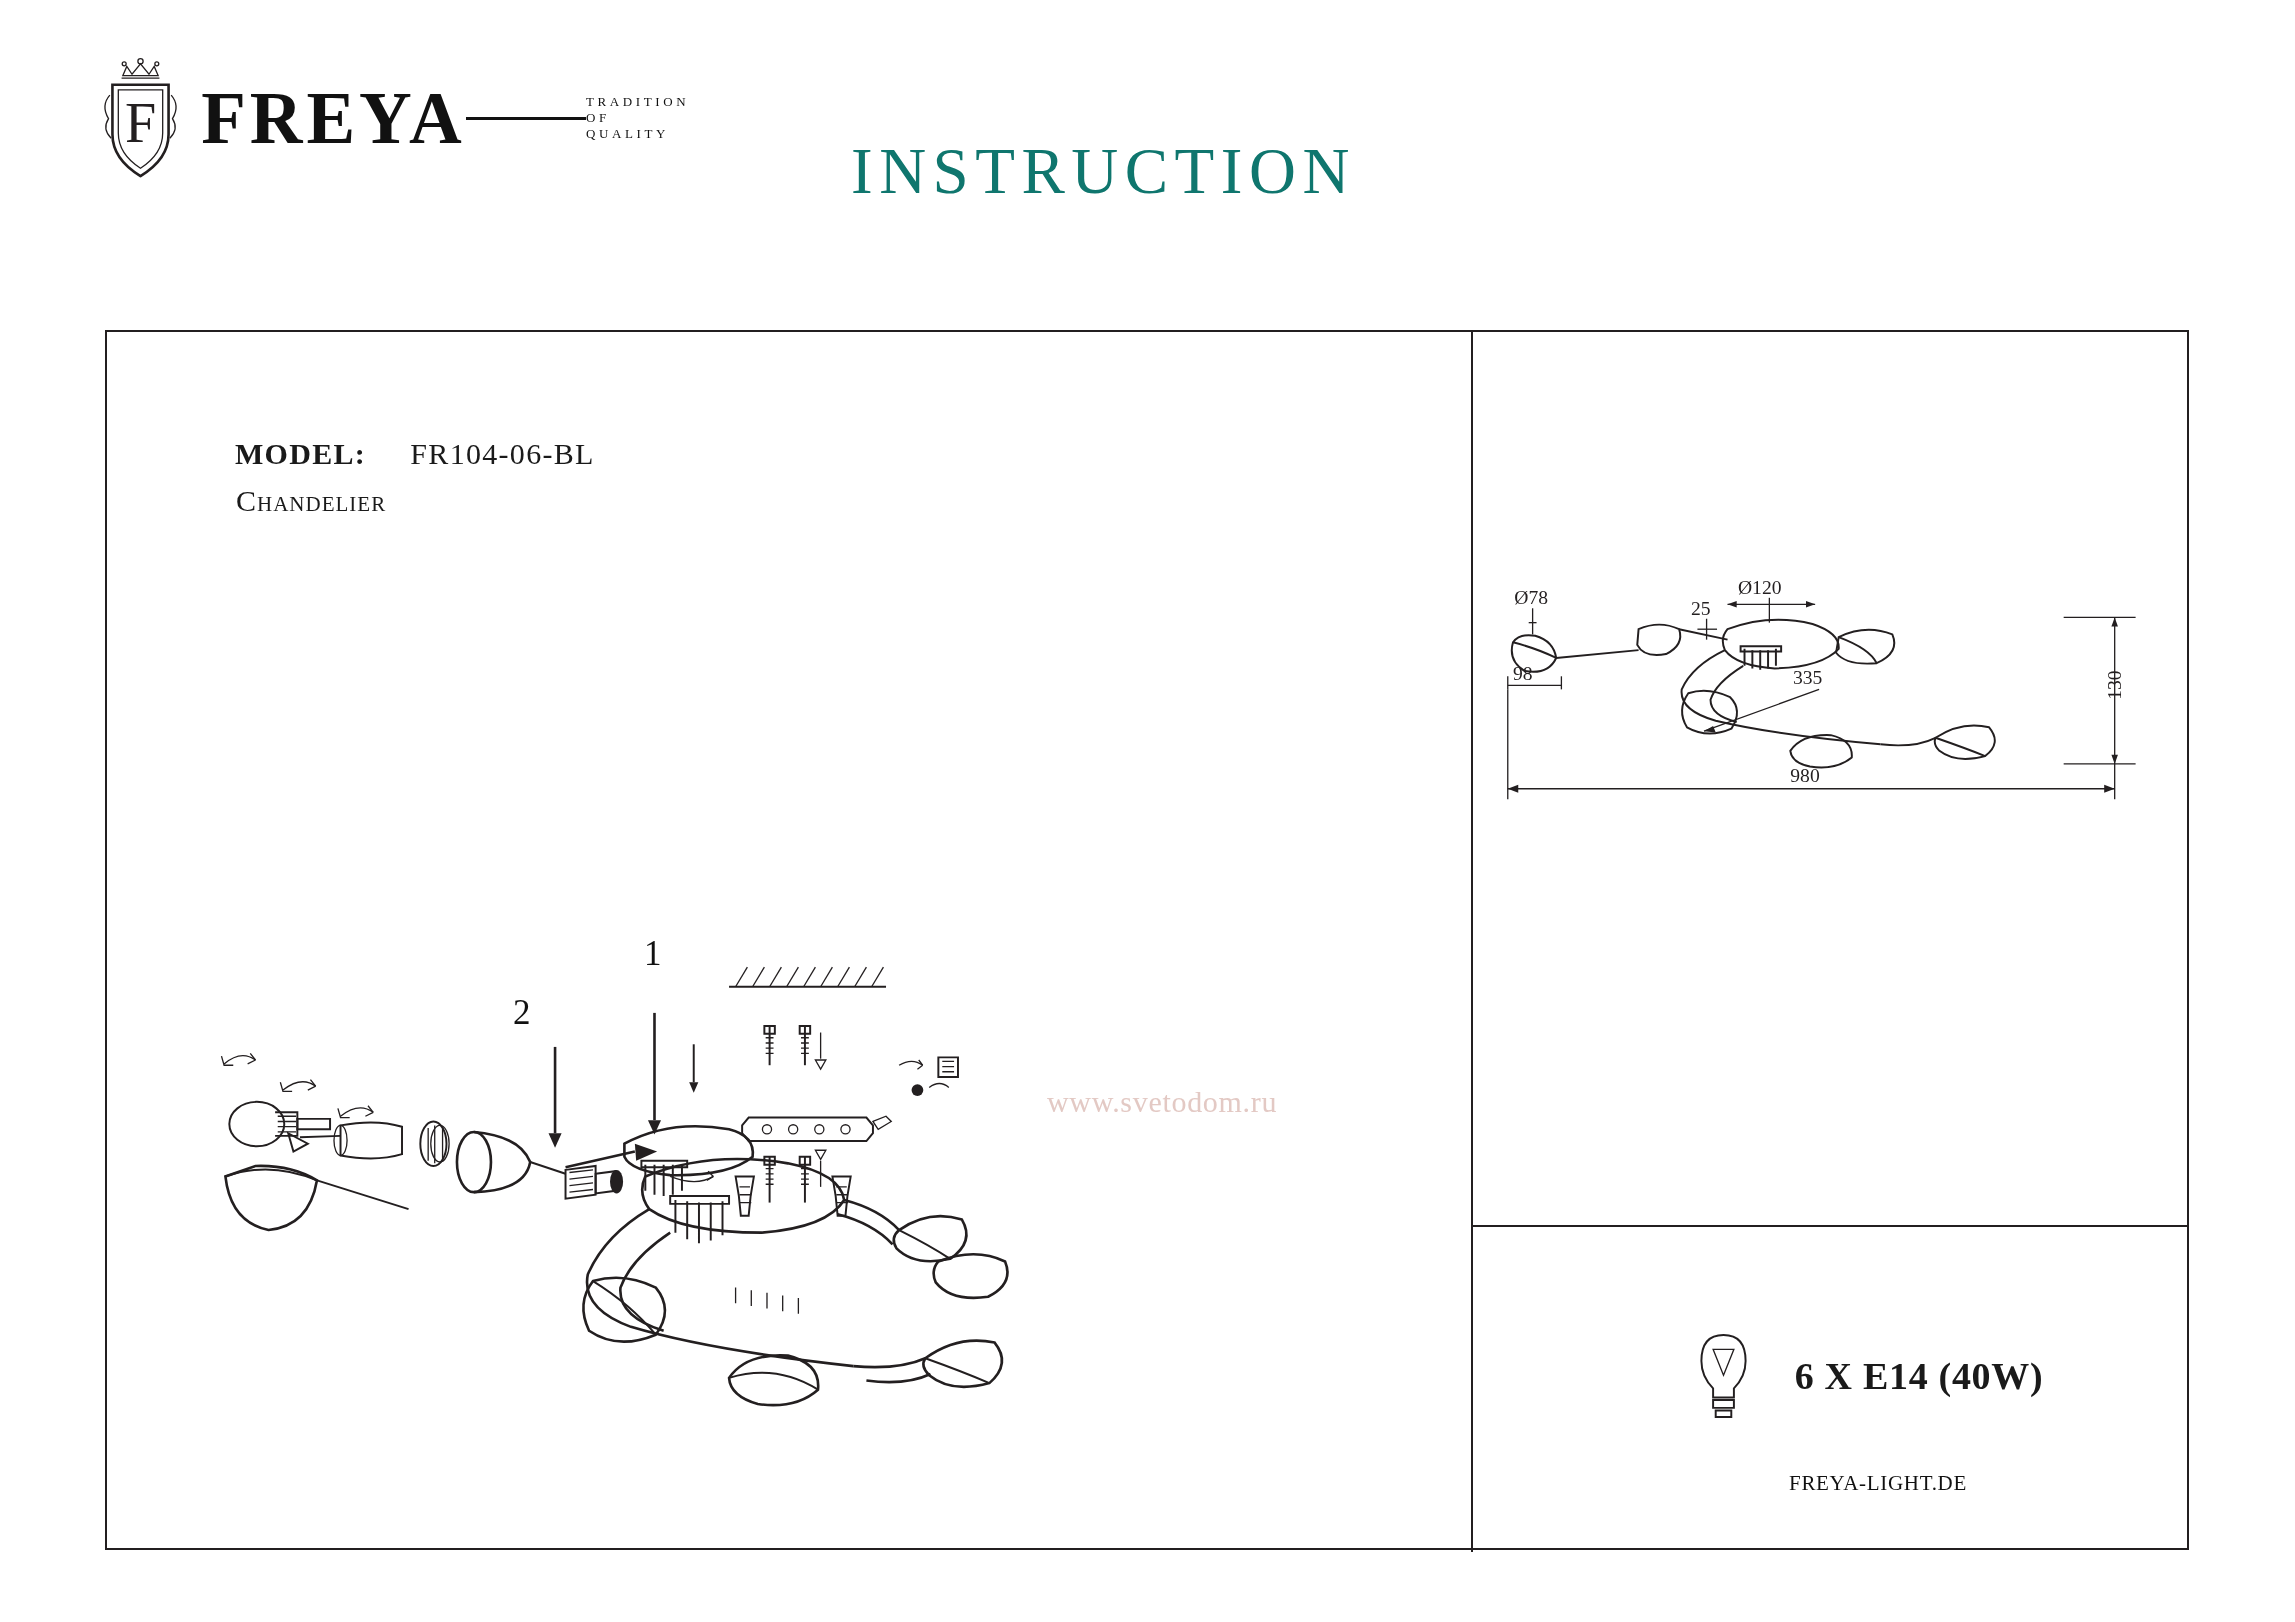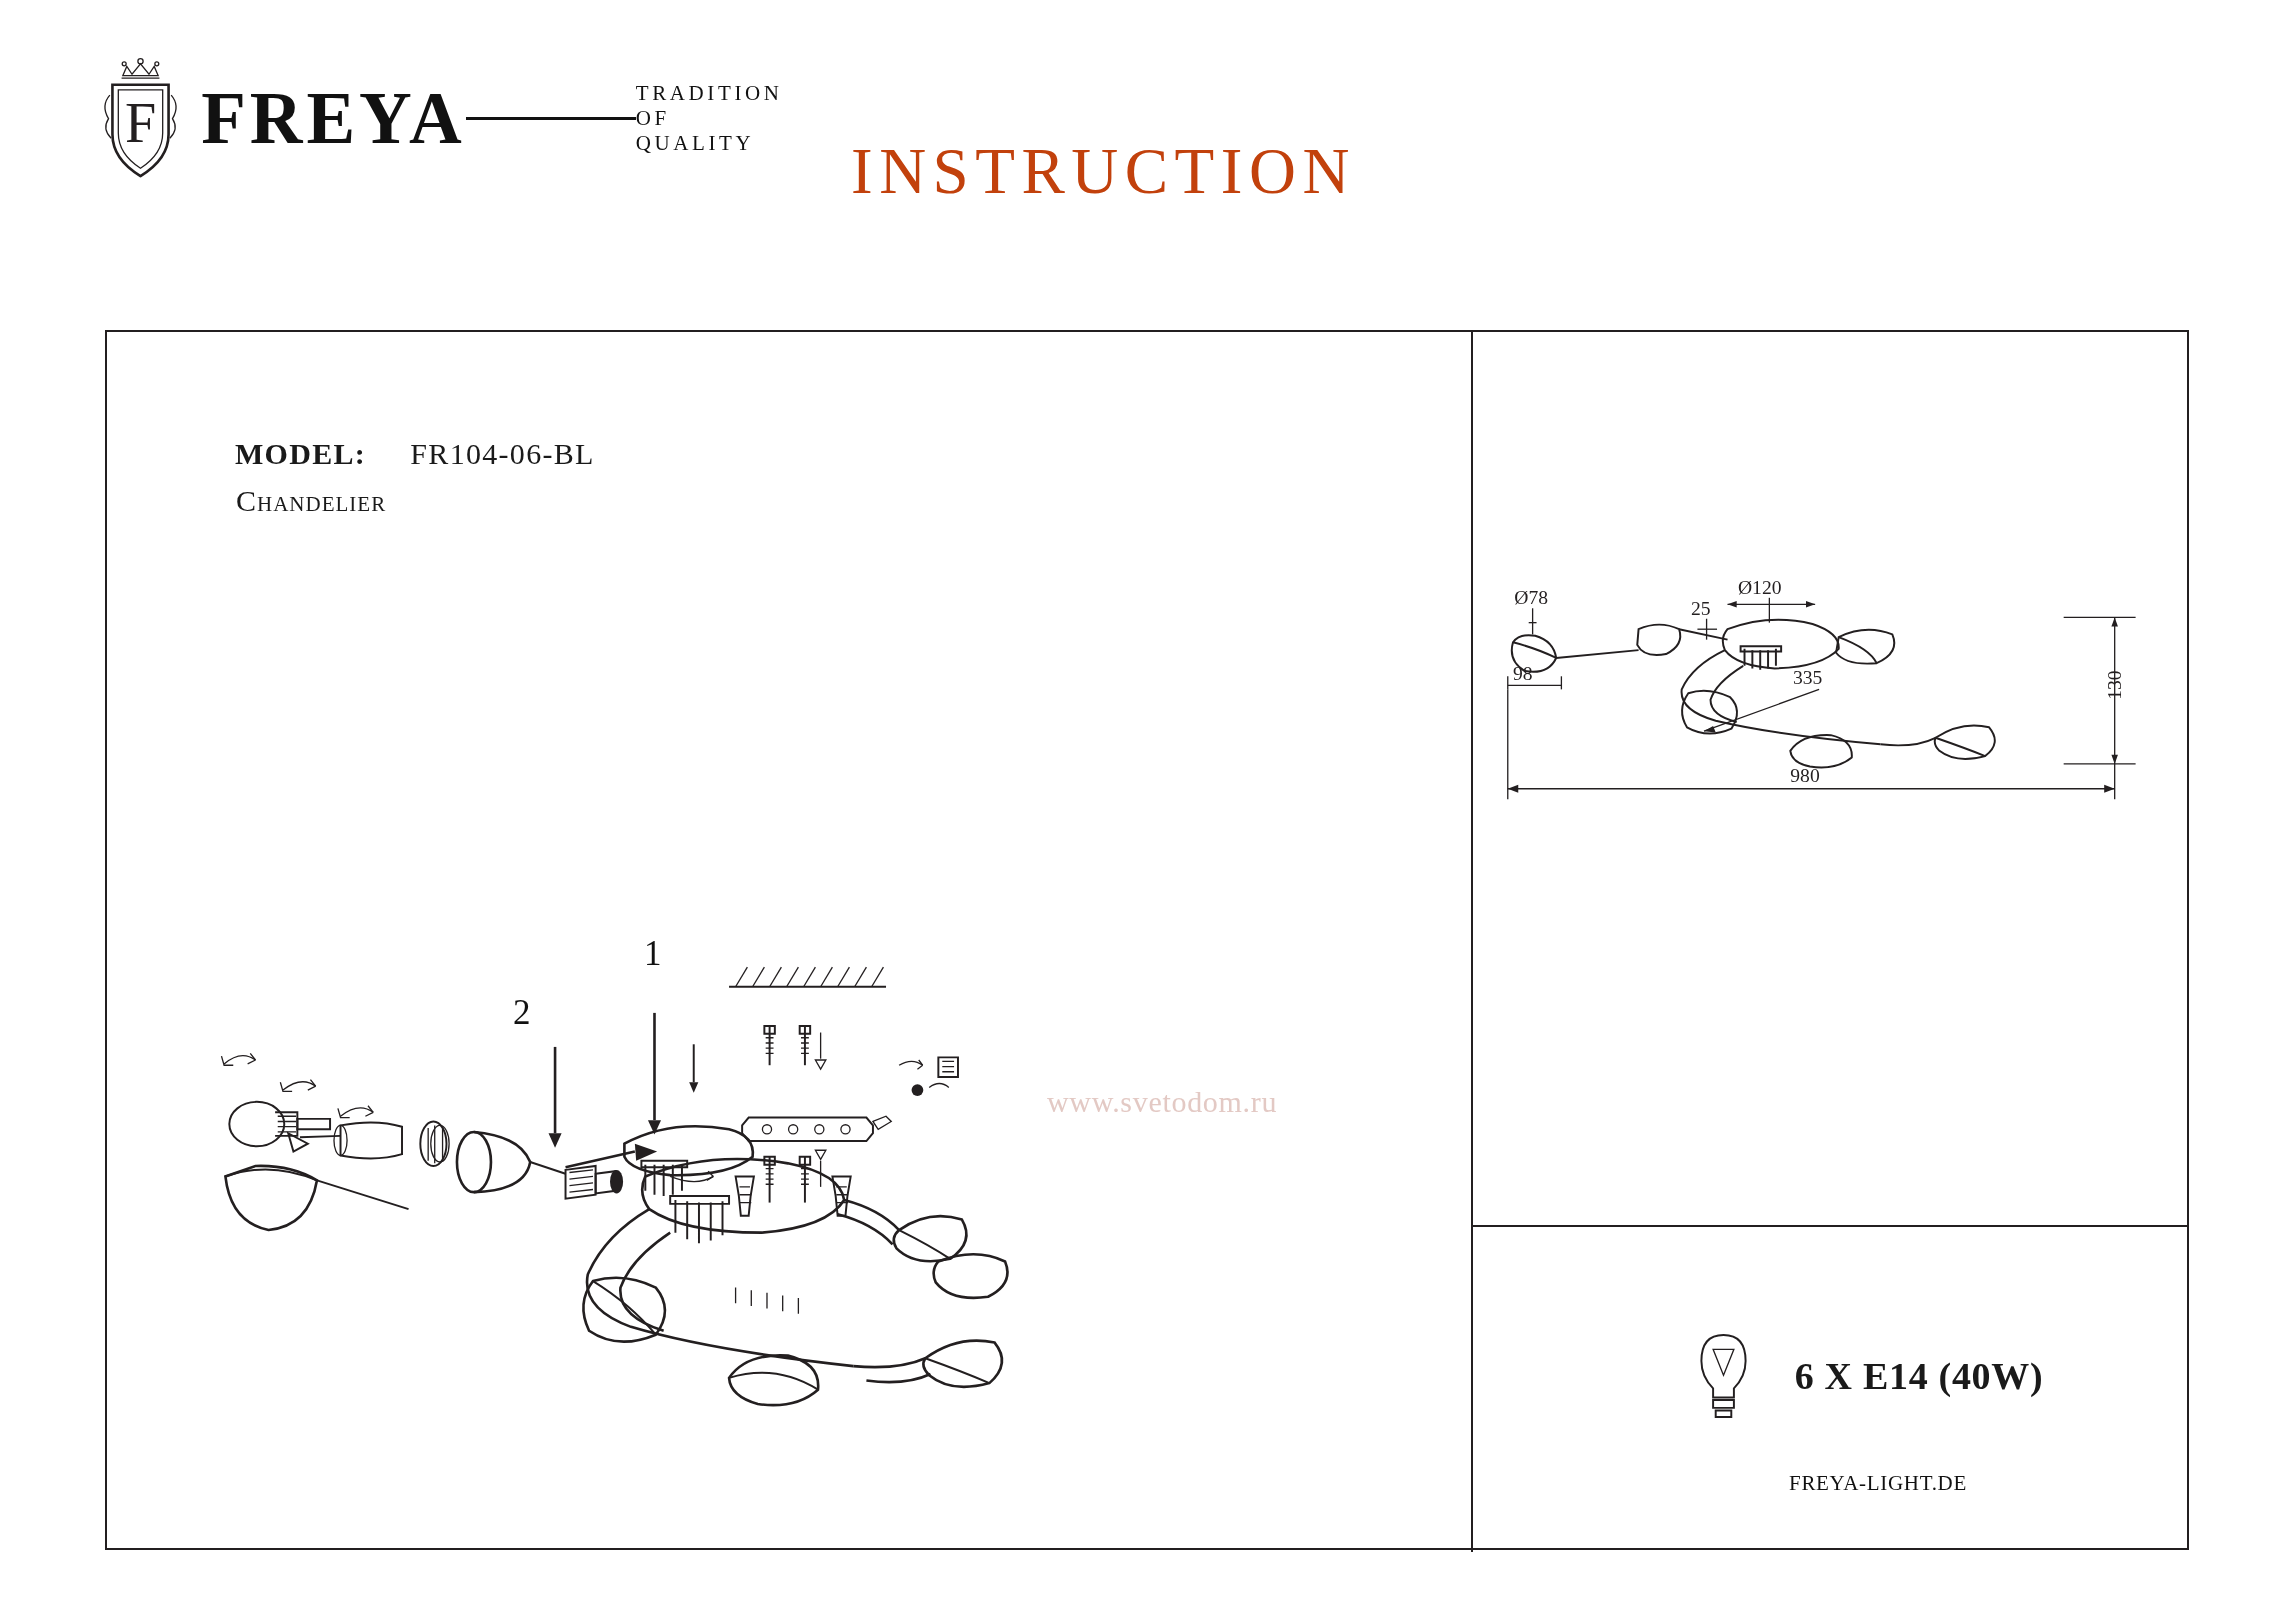--- a/index.html
+++ b/index.html
@@ -50,32 +50,32 @@
     color: #111;
   }
   .wordmark .rule {
     width: 100%;
     height: 2.6px;
     background: #111;
     margin: 6.5px 0 5.2px 0;
   }
   .wordmark .tagline {
     font-family: "Liberation Serif", serif;
-    font-size: 21px;
+    font-size: 13px;
     letter-spacing: 3.6px;
     color: #111;
   }
   .doc-title {
     position: absolute;
     left: 851px;
     top: 134px;
     font-family: "Liberation Serif", serif;
     font-size: 65px;
     letter-spacing: 6.5px;
-    color: #c2410c;
+    color: #0f766e;
     font-weight: normal;
   }
 
   
   .frame {
     position: absolute;
     left: 105px;
     top: 330px;
     width: 2084px;
     height: 1220px;

